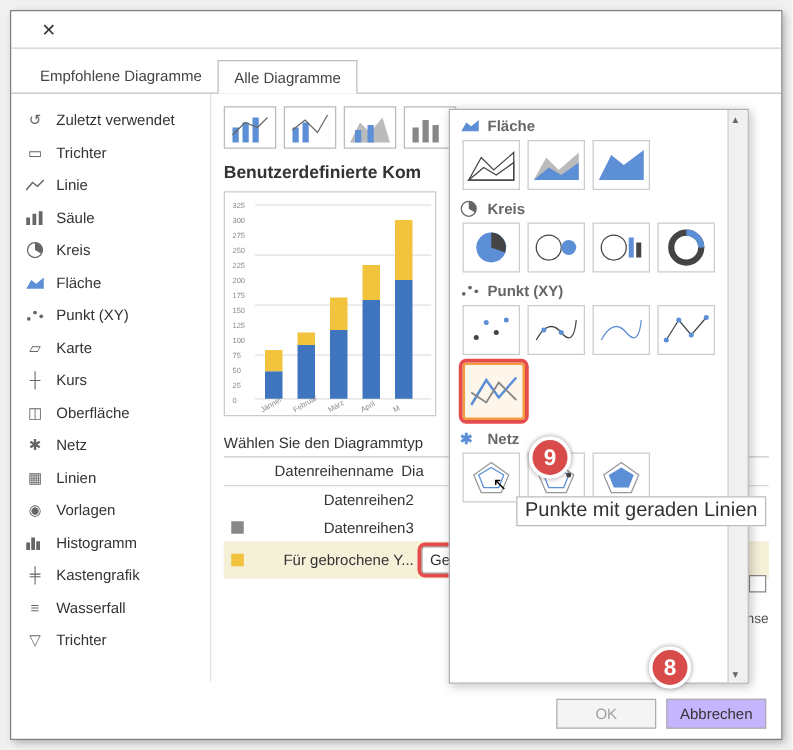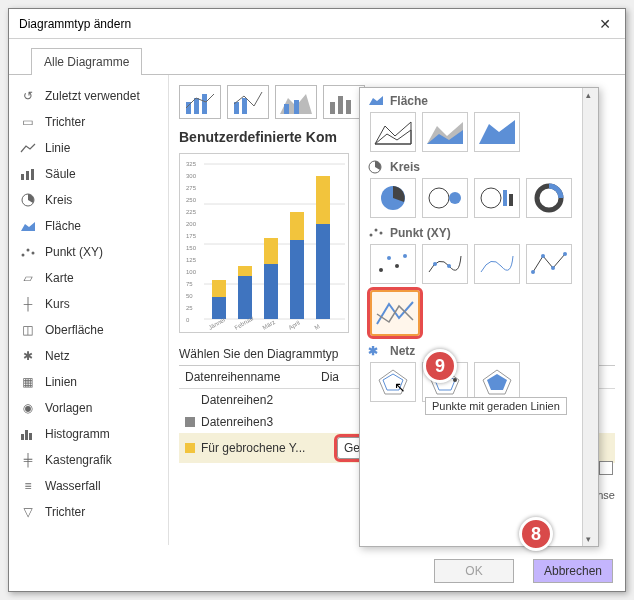--- a/index.html
+++ b/index.html
@@ -3,73 +3,73 @@
 <meta charset="utf-8">
 <style>
   * { box-sizing: border-box; margin: 0; padding: 0; font-family: "Segoe UI", Tahoma, sans-serif; }
   body { background: #f0f0f0; width: 634px; height: 600px; overflow: hidden; }
   .dialog { position: absolute; left: 8px; top: 8px; width: 618px; height: 584px; background: #fff; border: 1px solid #808080; box-shadow: 2px 2px 6px rgba(0,0,0,.3); }
   .titlebar { height: 30px; display: flex; align-items: center; padding: 0 0 0 10px; border-bottom: 1px solid #d0d0d0; }
   .titlebar .title { flex: 1; font-size: 12px; color: #000; }
   .titlebar .close { width: 40px; height: 30px; display: flex; align-items: center; justify-content: center; font-size: 14px; color: #333; cursor: pointer; }
   .tabs { display: flex; padding: 8px 10px 0 10px; border-bottom: 1px solid #c0c0c0; }
   .tab { padding: 6px 12px; font-size: 12px; color: #444; border: 1px solid transparent; border-bottom: none; cursor: pointer; }
-  .tab.active { background: #fff; border-color: #c0c0c0; position: relative; top: 1px; margin-left: 12px; }
+  .tab.active { background: #fff; border-color: #c0c0c0; position: relative; top: 1px; }
   .body { display: flex; height: 470px; }
   .sidebar { width: 160px; border-right: 1px solid #e0e0e0; padding: 8px 0; overflow-y: auto; }
   .side-item { display: flex; align-items: center; height: 26px; padding: 0 10px; font-size: 12px; color: #333; cursor: pointer; gap: 8px; }
   .side-icon { width: 18px; height: 14px; display: inline-flex; align-items: center; justify-content: center; color: #666; font-size: 12px; }
   .main { flex: 1; padding: 10px; position: relative; }
   .subtype-row { display: flex; gap: 6px; margin-bottom: 10px; }
   .subtype { width: 42px; height: 34px; border: 1px solid #bbb; background: #fff; display: flex; align-items: center; justify-content: center; }
   .section-title { font-size: 14px; font-weight: 600; color: #333; margin: 2px 0 8px; }
   .preview { width: 170px; height: 180px; border: 1px solid #ccc; background: #fff; position: relative; }
   .choose-row { font-size: 12px; color: #333; margin-top: 14px; }
   .series-table { margin-top: 4px; border-top: 1px solid #c8c8c8; }
   .series-head { display: flex; font-size: 12px; color: #333; padding: 4px 6px; border-bottom: 1px solid #d8d8d8; gap: 6px; }
   .series-row { display: flex; align-items: center; font-size: 12px; color: #333; padding: 4px 6px; gap: 6px; }
   .series-row .swatch { width: 10px; height: 10px; background: #888; }
   .series-row.yellow .swatch { background: #f2c43d; }
-  .series-name { flex: 0 0 130px; }
+  .series-name { flex: 0 0 130px; text-align: right; }
   .series-type { flex: 1; }
   .dropdown { border: 1px solid #999; background: #fff; font-size: 12px; padding: 2px 18px 2px 6px; position: relative; display: inline-flex; align-items: center; width: 140px; height: 22px; }
   .dropdown::after { content: "▾"; position: absolute; right: 4px; font-size: 10px; color: #555; }
   .hl-red { outline: 3px solid #e64c4c; outline-offset: 0; border-radius: 3px; }
   .callout { position: absolute; width: 34px; height: 34px; border-radius: 50%; background: #d94a4a; border: 3px solid #fff; color: #fff; font-weight: 700; font-size: 18px; display: flex; align-items: center; justify-content: center; box-shadow: 0 0 4px rgba(0,0,0,.4); z-index: 120; }
   .popup { position: absolute; left: 350px; top: 78px; width: 240px; height: 460px; background: #fff; border: 1px solid #b0b0b0; box-shadow: 2px 2px 8px rgba(0,0,0,.25); z-index: 50; overflow: hidden; }
   .popup-scroll { position: absolute; right: 0; top: 0; bottom: 0; width: 16px; background: #f0f0f0; border-left: 1px solid #d0d0d0; }
   .popup-scroll::before { content: "▴"; position: absolute; top: 2px; left: 3px; font-size: 9px; color: #666; }
   .popup-scroll::after { content: "▾"; position: absolute; bottom: 2px; left: 3px; font-size: 9px; color: #666; }
   .cat { padding: 6px 8px 2px 8px; }
   .cat-head { display: flex; align-items: center; gap: 6px; font-size: 12px; font-weight: 700; color: #666; margin-bottom: 4px; }
   .cat-head .ic { width: 16px; height: 14px; display: inline-flex; color: #5c8fd6; }
   .opt-row { display: flex; gap: 6px; flex-wrap: wrap; padding-left: 2px; }
   .opt { width: 46px; height: 40px; border: 1px solid #ccc; background: #fff; display: flex; align-items: center; justify-content: center; }
   .opt.sel { border: 2px solid #f29b3f; background: #fff6eb; }
-  .tooltip { position: absolute; left: 416px; top: 388px; background: #fff; border: 1px solid #bbb; font-size: 11px; padding: 2px 6px; color: #333; z-index: 110; }
+  .tooltip { position: absolute; left: 404px; top: 388px; background: #fff; border: 1px solid #bbb; font-size: 16px; padding: 2px 6px; color: #333; z-index: 110; }
   .cursor { position: absolute; left: 385px; top: 370px; z-index: 115; font-size: 14px; color: #000; pointer-events: none; }
-  .footer { position: absolute; bottom: 8px; right: 12px; display: flex; gap: 19px; }
+  .footer { position: absolute; bottom: 8px; right: 12px; display: flex; gap: 8px; }
   .btn { min-width: 80px; height: 24px; font-size: 12px; border: 1px solid #adadad; background: #c4b5fd; color: #333; display: flex; align-items: center; justify-content: center; cursor: pointer; }
   .btn.disabled { color: #a0a0a0; background: #f4f4f4; }
   .checkbox { width: 14px; height: 14px; border: 1px solid #888; background: #fff; display: inline-block; }
   .axis-checkbox-cell { position: absolute; right: 12px; bottom: 66px; }
   .col-axis-label { position: absolute; right: 10px; top: 414px; font-size: 11px; color: #555; }
   svg { display: block; }
   .mini { stroke: #666; stroke-width: 1.2; fill: none; }
 </style>
 </head>
 <body>
 
 <div class="dialog">
   <div class="titlebar">
-    <div class="title">Diagrammtyp ändern</div>
     <div class="close">✕</div>
   </div>
 
   <div class="tabs">
+    <div class="tab">Empfohlene Diagramme</div>
     <div class="tab active">Alle Diagramme</div>
   </div>
 
   <div class="body">
     <div class="sidebar">
       <div class="side-item">
           <span class="side-icon">↺</span>
           <span>Zuletzt verwendet</span>
         </div>
       <div class="side-item">

